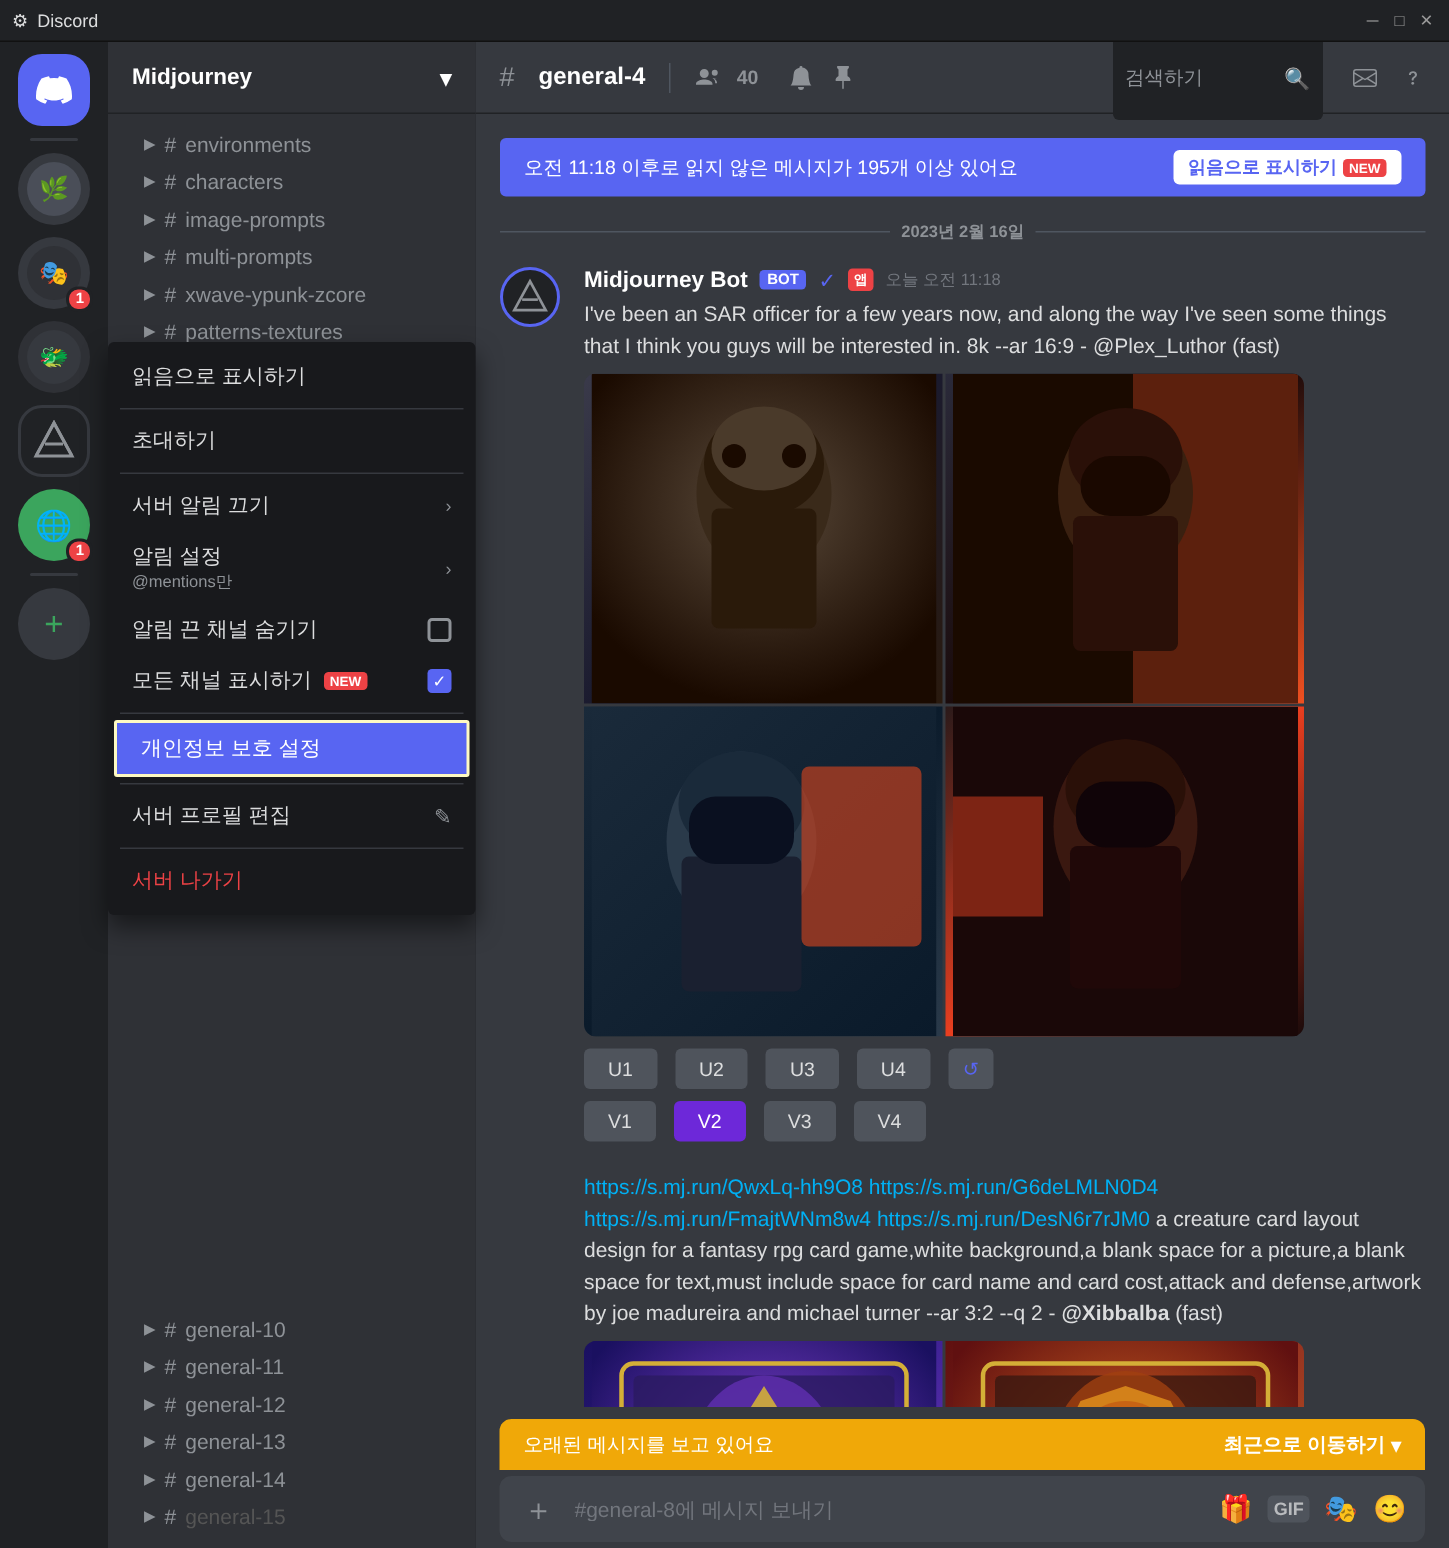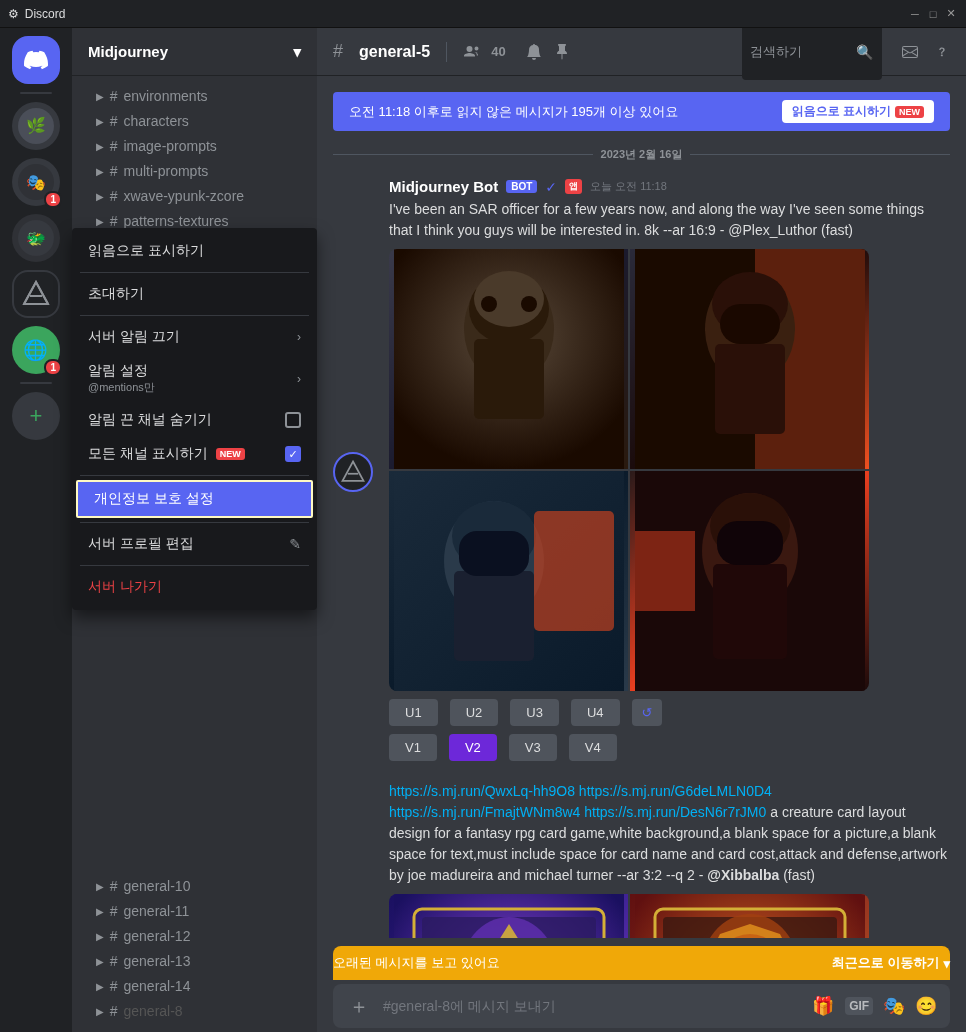--- a/index.html
+++ b/index.html
@@ -56,21 +56,21 @@
     
     .unread-banner { background: #5865f2; border-radius: 4px; padding: 8px 16px; margin-bottom: 12px; display: flex; align-items: center; justify-content: space-between; font-size: 13px; color: #fff; }
     .mark-read-btn { background: #fff; color: #5865f2; border-radius: 4px; padding: 3px 10px; font-size: 12px; font-weight: 700; cursor: pointer; display: flex; align-items: center; gap: 4px; }
 
     
     .date-separator { display: flex; align-items: center; margin: 16px 0; gap: 8px; }
     .date-separator-line { flex: 1; height: 1px; background: #4f5660; }
     .date-separator-text { font-size: 11px; color: #8e9297; font-weight: 600; white-space: nowrap; }
 
     
-    .message { display: flex; gap: 16px; margin-bottom: 16px; align-items: center; }
+    .message { display: flex; gap: 16px; margin-bottom: 16px; }
     .message-avatar { width: 40px; height: 40px; border-radius: 50%; background: #5865f2; flex-shrink: 0; display: flex; align-items: center; justify-content: center; font-size: 18px; color: #fff; }
     .message-body { flex: 1; }
     .message-header { display: flex; align-items: center; gap: 8px; margin-bottom: 4px; }
     .message-author { font-weight: 700; color: #fff; font-size: 15px; }
     .message-bot-badge { background: #5865f2; color: #fff; font-size: 10px; padding: 1px 5px; border-radius: 3px; font-weight: 700; }
     .message-timestamp { color: #72767d; font-size: 11px; }
     .message-content { color: #dcddde; font-size: 14px; line-height: 1.5; }
     .message-content a { color: #00b0f4; text-decoration: none; }
 
     
@@ -79,21 +79,21 @@
 
     
     .action-buttons { display: flex; gap: 12px; margin: 8px 0 4px; flex-wrap: wrap; }
     .action-btn { background: #4f545c; color: #dcddde; border: none; border-radius: 4px; padding: 6px 16px; font-size: 13px; cursor: pointer; font-weight: 500; }
     .action-btn.active { background: #6d28d9; color: #fff; }
     .action-btn.icon-btn { background: #4f545c; padding: 6px 10px; }
     .action-btn.refresh { color: #5865f2; }
 
     
     .bottom-bar { padding: 8px 16px 4px; flex-shrink: 0; }
-    .old-messages-notice { background: #f0a808; color: #fff; border-radius: 8px 8px 0 0; padding: 8px 0; display: flex; align-items: center; justify-content: space-between; font-size: 13px; font-weight: 500; }
+    .old-messages-notice { background: #f0a808; color: #fff; border-radius: 8px 8px 0 0; padding: 8px 16px; display: flex; align-items: center; justify-content: space-between; font-size: 13px; font-weight: 500; }
     .jump-latest { color: #fff; font-size: 13px; font-weight: 600; display: flex; align-items: center; gap: 4px; cursor: pointer; }
     .message-input-area { background: #40444b; border-radius: 8px; display: flex; align-items: center; padding: 8px 12px; gap: 10px; margin-top: 4px; }
     .message-input-area input { flex: 1; background: none; border: none; outline: none; color: #dcddde; font-size: 14px; }
     .message-input-area input::placeholder { color: #72767d; }
     .input-action { color: #8e9297; cursor: pointer; font-size: 18px; display: flex; align-items: center; }
     .add-btn { width: 28px; height: 28px; border-radius: 50%; background: none; display: flex; align-items: center; justify-content: center; color: #8e9297; font-size: 20px; cursor: pointer; }
 
     
     .card-image-grid { display: grid; grid-template-columns: 1fr 1fr; gap: 2px; width: 480px; border-radius: 8px; overflow: hidden; margin: 8px 0; }
     .card-image-cell { background: #2c2c54; height: 200px; display: flex; align-items: center; justify-content: center; overflow: hidden; }
@@ -295,30 +295,30 @@
         <span>general-13</span>
       </div>
       <div class="channel-item">
         <span style="color:#8e9297;font-size:10px;">▶</span>
         <span style="color:#8e9297;font-size:14px;">#</span>
         <span>general-14</span>
       </div>
       <div class="channel-item">
         <span style="color:#8e9297;font-size:10px;">▶</span>
         <span style="color:#8e9297;font-size:14px;">#</span>
-        <span style="color:#555;">general-8</span>
+        <span style="color:#555;">general-15</span>
       </div>
     </div>
   </div>
 
   <div class="main-content">
 
     <div class="channel-header">
       <span style="color:#8e9297;font-size:18px;margin-right:4px;">#</span>
-      <span class="channel-header-name">general-5</span>
+      <span class="channel-header-name">general-4</span>
       <div class="header-divider"></div>
       <div class="header-icon">
         <svg width="16" height="16" viewBox="0 0 16 16" fill="#8e9297">
             <path d="M6.5 8a3 3 0 1 0 0-6 3 3 0 0 0 0 6zm0 1C4.672 9 1 9.955 1 11.75V12.5h11v-.75C12 9.955 8.328 9 6.5 9zm7-2.5a2 2 0 1 0 0-4 2 2 0 0 0 0 4zm1.5 1.5c-.738 0-1.58.198-2.374.54.672.638 1.124 1.436 1.124 2.21v.75H15v-.5c0-1.296-1.5-3-4-3z"></path>
           </svg>
       </div>
       <span style="color:#8e9297;font-size:13px;font-weight:600;">40</span>
       <div class="header-icon" style="margin-left:8px;">
         <svg width="16" height="16" viewBox="0 0 16 16" fill="#8e9297">
             <path d="M8 16a2 2 0 0 0 2-2H6a2 2 0 0 0 2 2zm.995-14.901a1 1 0 1 0-1.99 0A5.002 5.002 0 0 0 3 6c0 1.098-.5 6-2 7h14c-1.5-1-2-5.902-2-7a5.002 5.002 0 0 0-3.005-4.901z"></path>

